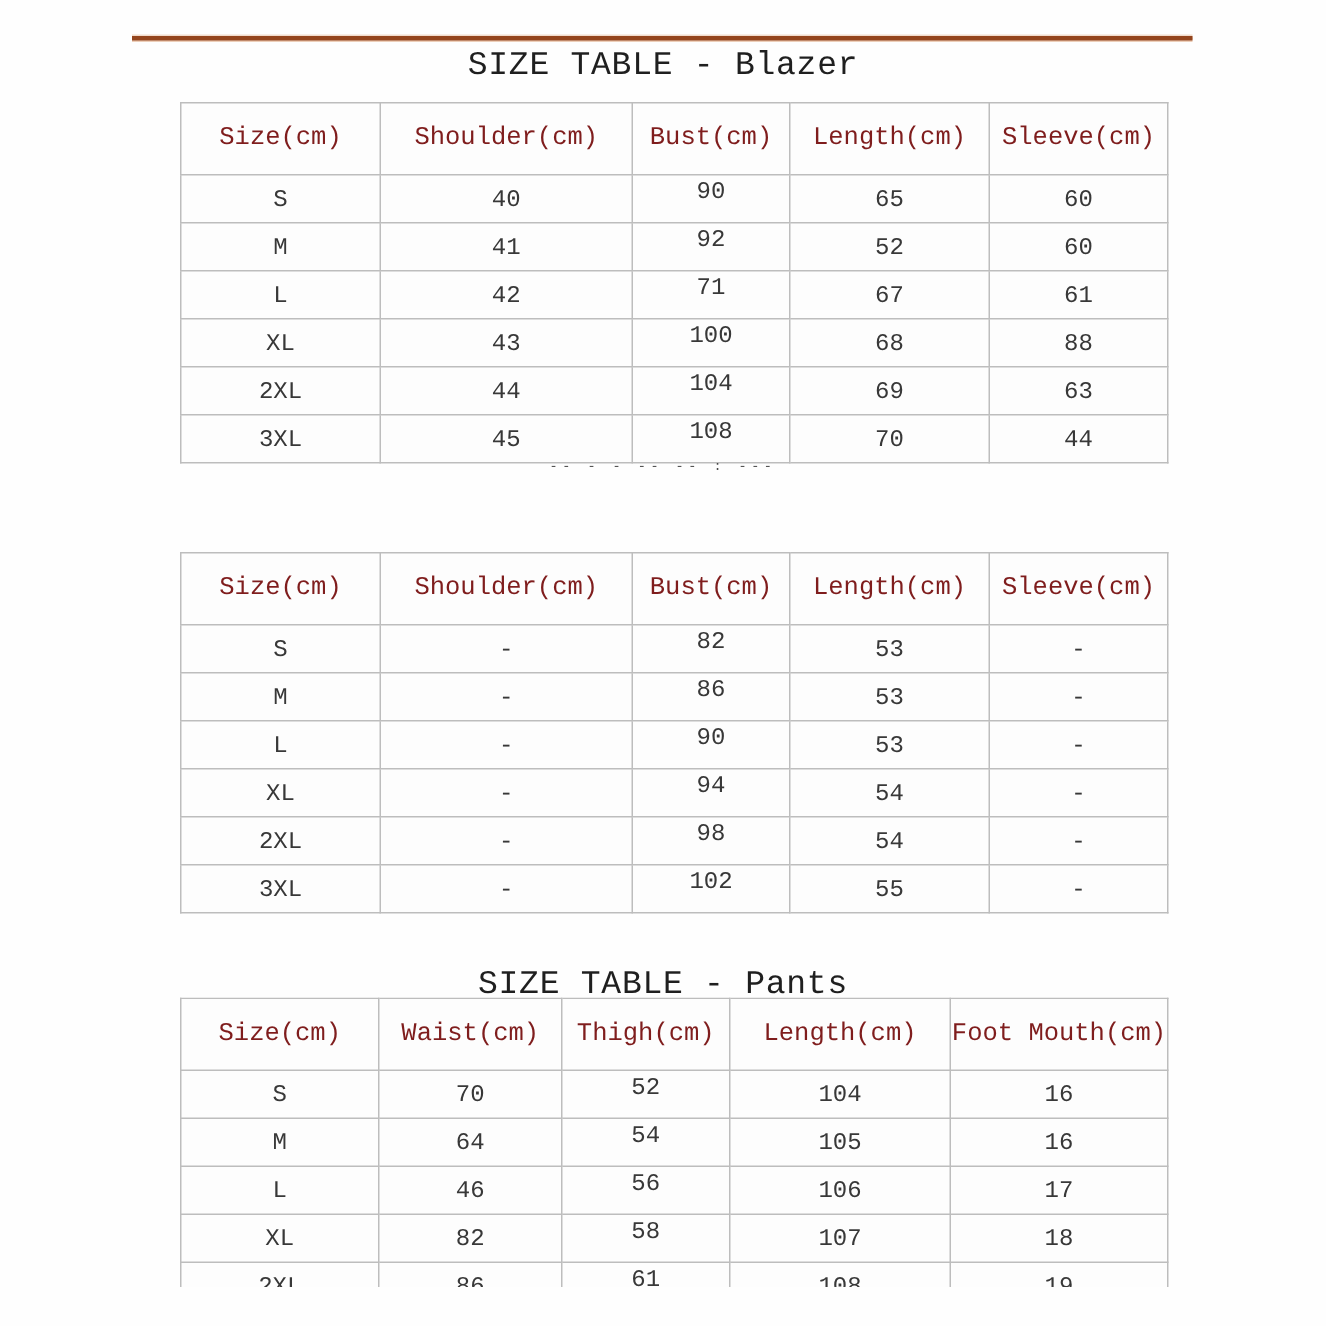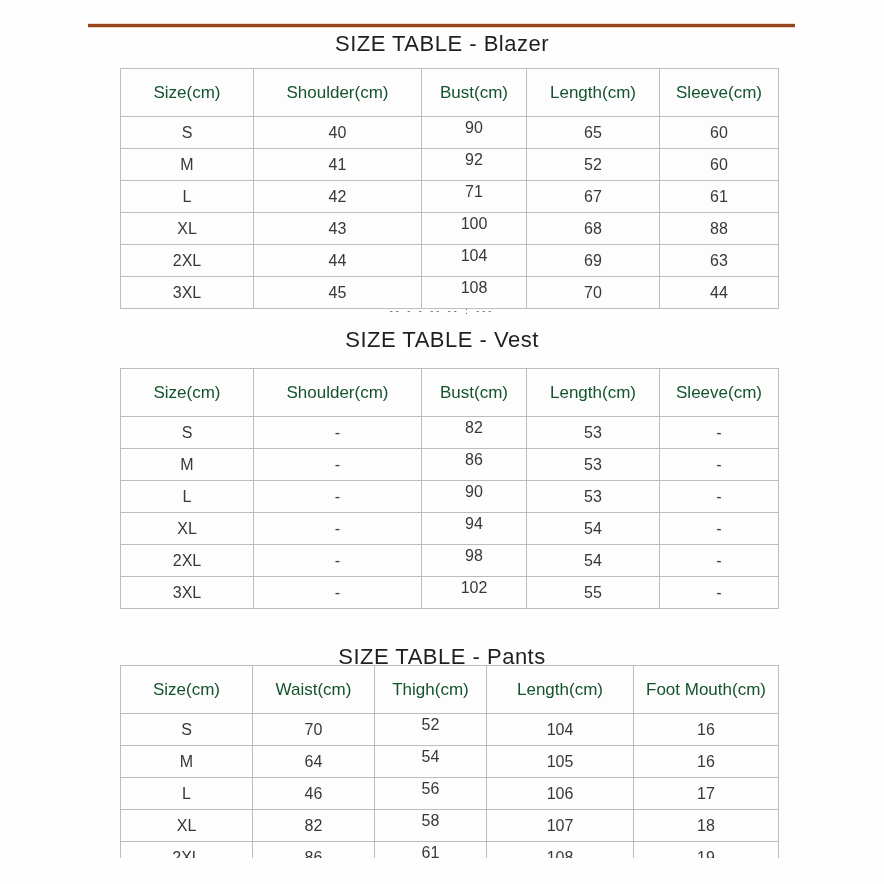--- a/index.html
+++ b/index.html
@@ -6,21 +6,21 @@
     margin: 0;
     padding: 0;
     background: #ffffff;
   }
   #page {
     position: relative;
     width: 884px;
     height: 884px;
     background: #fefefe;
     overflow: hidden;
-    font-family: Liberation Sans, sans-serif;
+    font-family: Liberation Mono, monospace;
     color: #333333;
   }
   .top-line {
     position: absolute;
     left: 88px;
     top: 24px;
     width: 707px;
     height: 3px;
     background: #94451d;
     box-shadow: 0 1px 0 rgba(205, 120, 60, 0.35), 0 -1px 0 rgba(205, 120, 60, 0.25);
@@ -59,21 +59,21 @@
     vertical-align: middle;
     font-size: 16px;
     color: #383838;
     padding: 0;
     height: 31px;
     overflow: hidden;
   }
   table.size-table tr.head td {
     height: 47px;
     font-size: 17px;
-    color: #14532d;
+    color: #7f1d1d;
     margin-top: 39px;
   }
   td.raise span {
     position: relative;
     top: -5px;
     display: inline-block;
   }
   .t1 { left: 120px; top: 68px; }
   .t2 { left: 120px; top: 368px; }
   .pants-clip {
@@ -155,21 +155,20 @@
         <td><span>45</span></td>
         <td class="raise"><span>108</span></td>
         <td><span>70</span></td>
         <td><span>44</span></td>
       </tr>
     </tbody>
   </table>
 
   <div class="artifact artifact-row">-- -  - --  --      :    ---</div>
 
-  <div class="tbl-title title-vest">SIZE TABLE - Vest</div>
 
   <table class="size-table t2">
     <colgroup>
       <col style="width:133px">
         <col style="width:168px">
         <col style="width:105px">
         <col style="width:133px">
         <col style="width:119px">
     </colgroup>
     <tbody>

